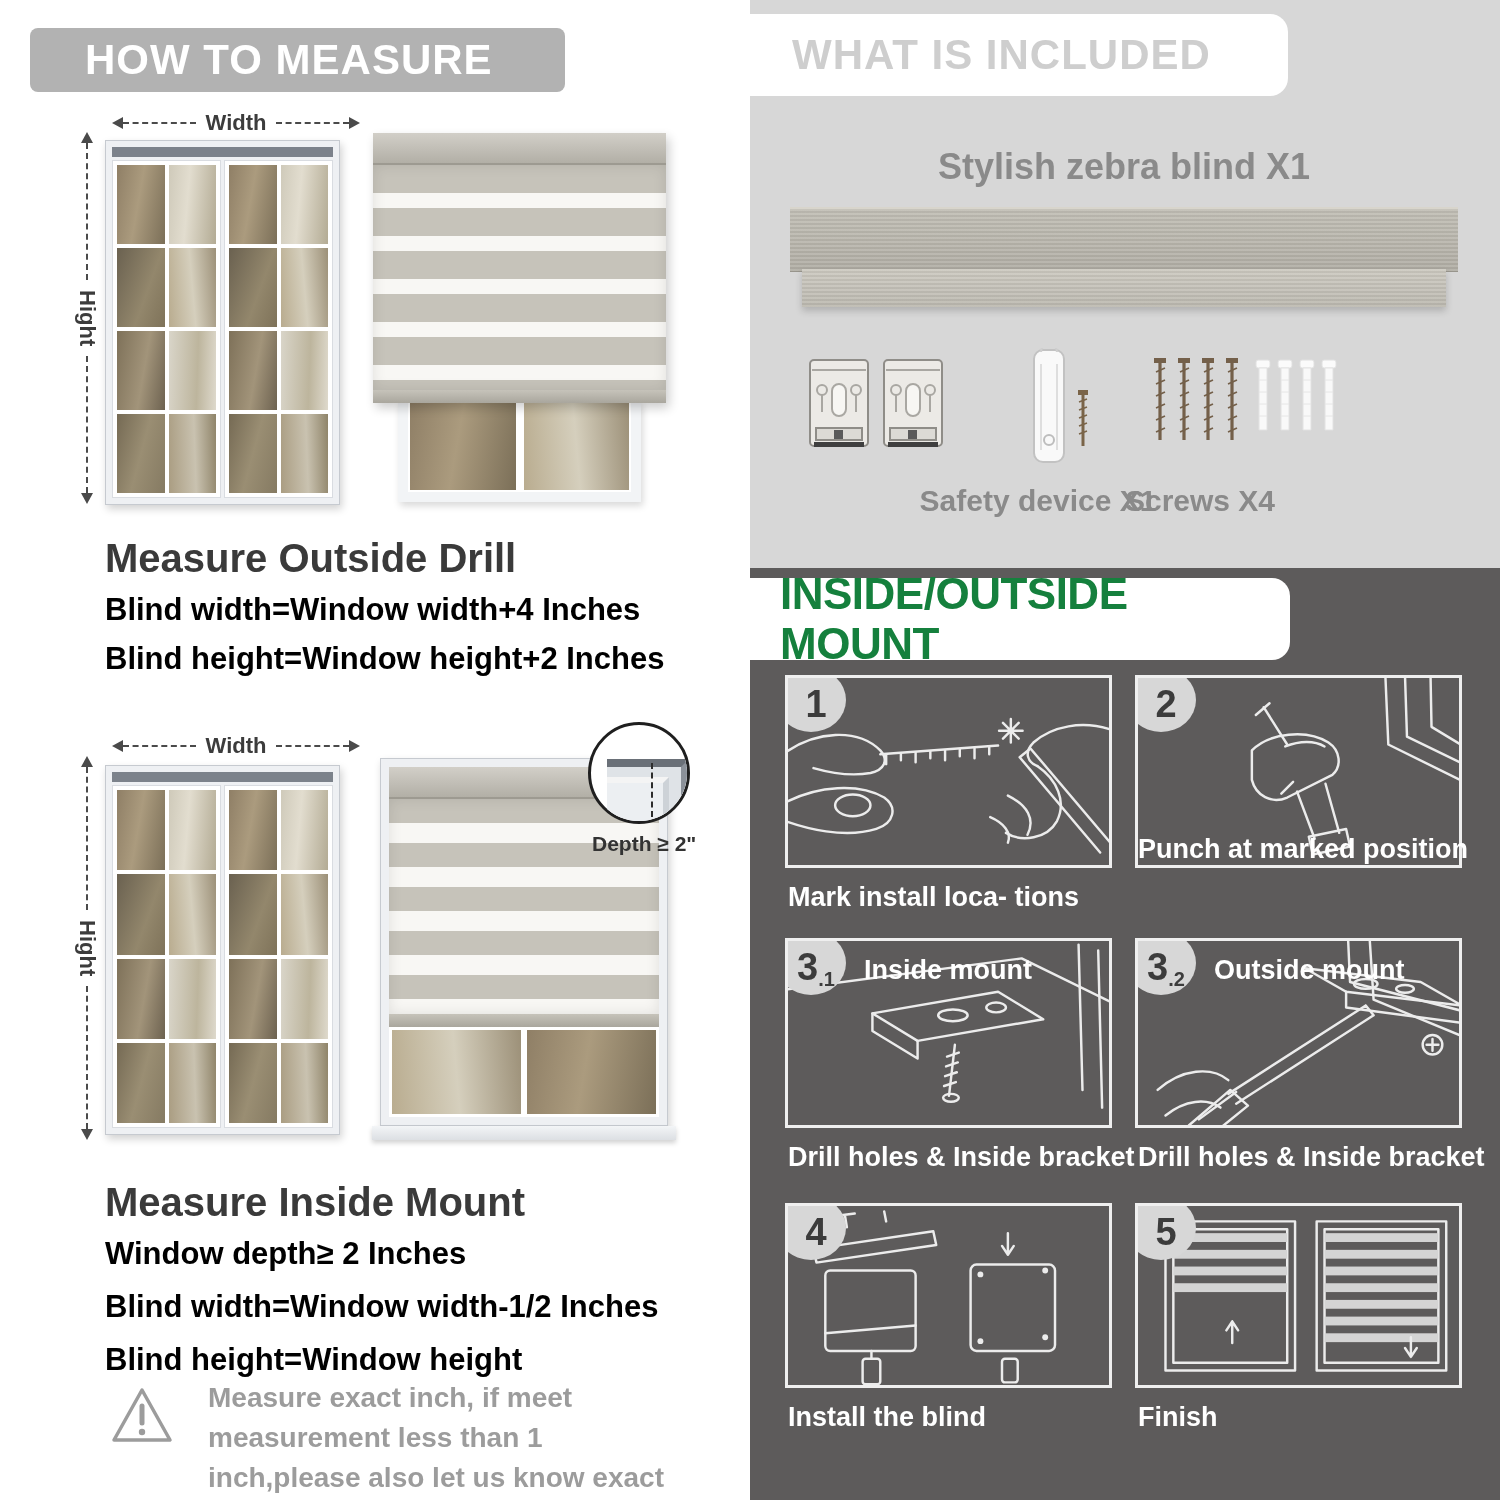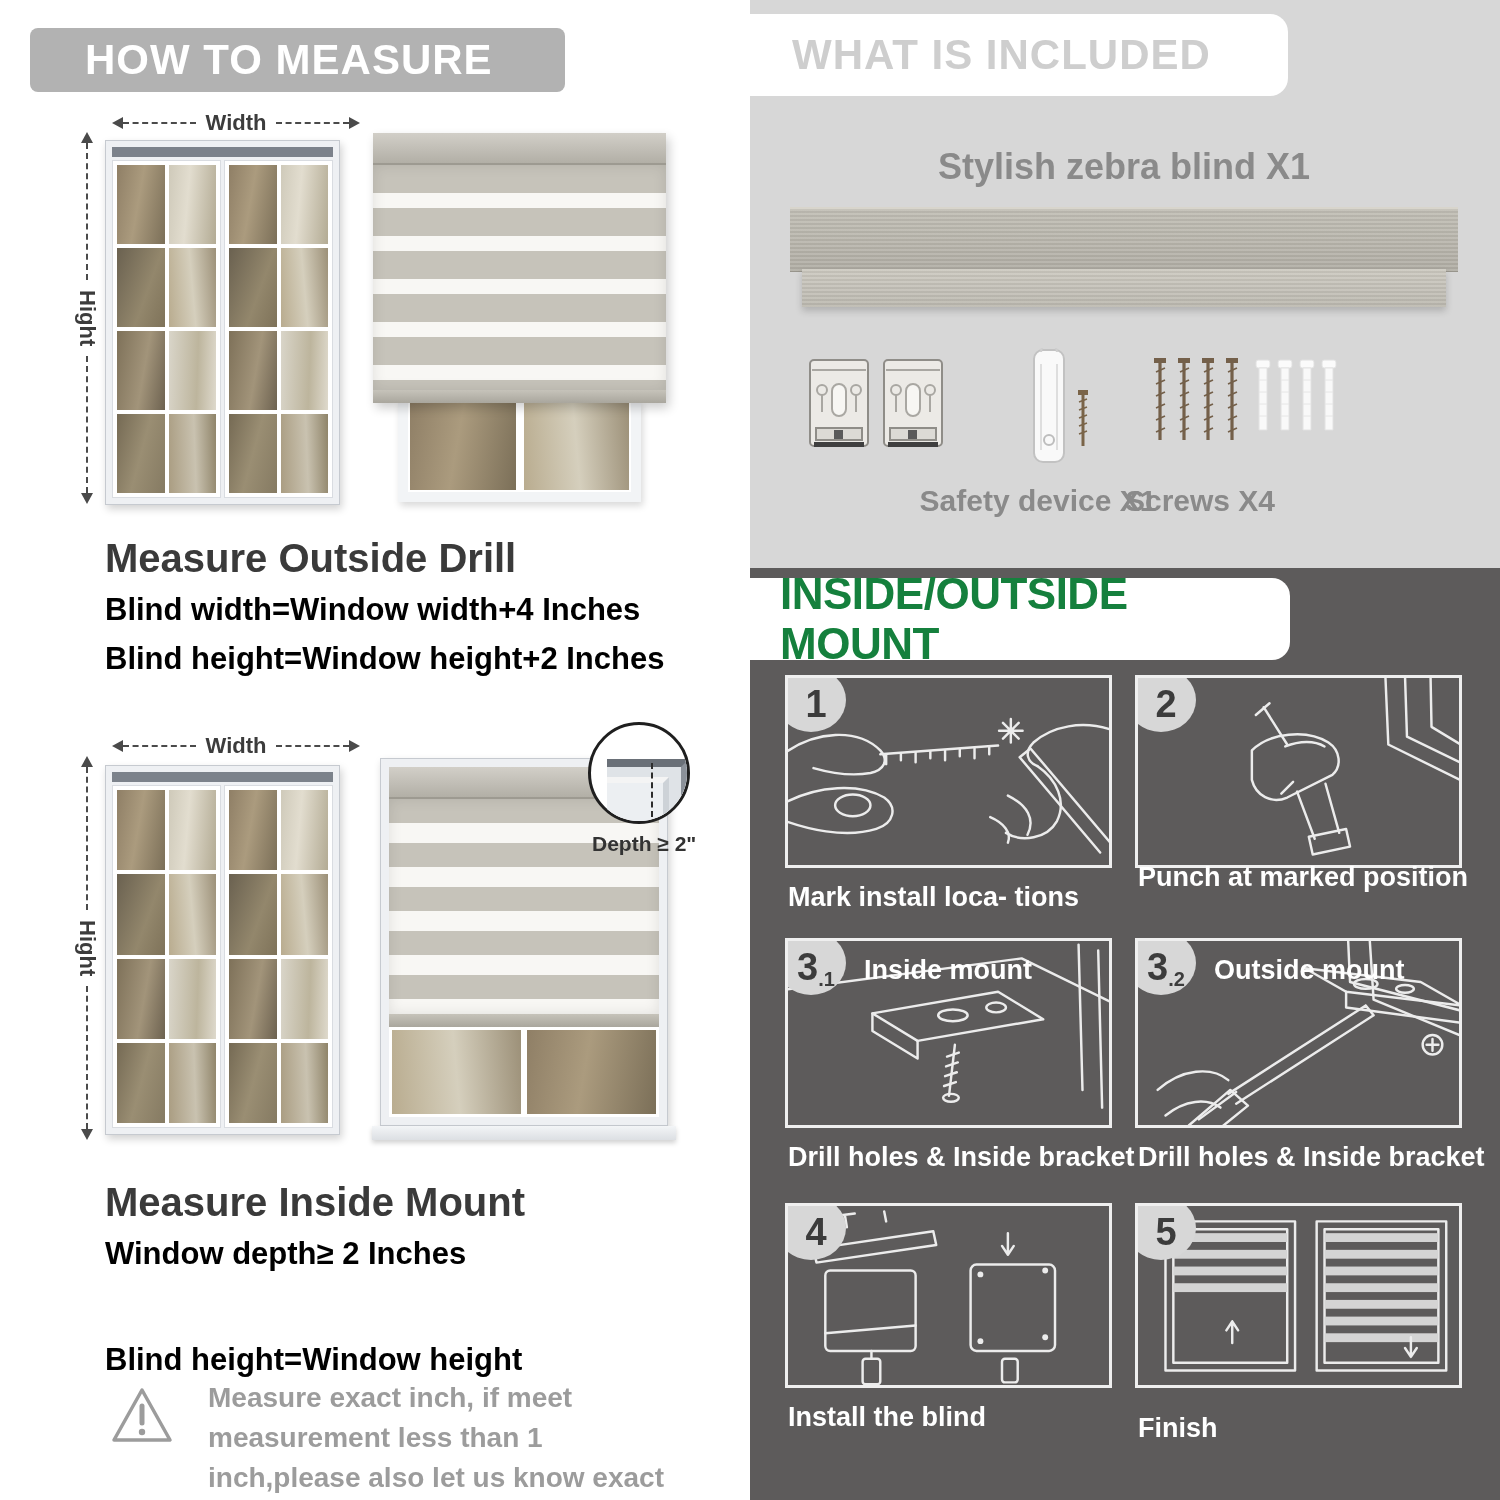--- a/index.html
+++ b/index.html
@@ -208,20 +208,21 @@
   <div class="abs sill" style="left:372px;top:1126px;width:304px;height:14px;"></div>
   <div class="abs mag" style="left:588px;top:722px;width:96px;height:96px;">
     <div class="m1"></div>
       <div class="m2"></div>
       <div class="mdash"></div>
   </div>
   <div class="abs depth-lbl" style="left:592px;top:832px;">Depth ≥ 2"</div>
 
   <div class="abs sec-title" style="left:105px;top:1180px;">Measure Inside Mount</div>
   <div class="abs eq-line" style="left:105px;top:1236px;">Window depth≥ 2 Inches</div>
+  <div class="abs eq-line" style="left:105px;top:1289px;">Blind width=Window width-1/2 Inches</div>
   <div class="abs eq-line" style="left:105px;top:1342px;">Blind height=Window height</div>
 
   <svg class="abs" style="left:110px;top:1385px;" width="64" height="62" viewBox="0 0 64 62">
     <path d="M32,5 L60,55 H4 Z" fill="none" stroke="#9c9c9c" stroke-width="3.5" stroke-linejoin="round"></path>
     <line x1="32" y1="21" x2="32" y2="38" stroke="#9c9c9c" stroke-width="5" stroke-linecap="round"></line>
     <circle cx="32" cy="47" r="3.2" fill="#9c9c9c"></circle>
   </svg>
   <div class="abs warn-text" style="left:208px;top:1378px;width:460px;">Measure exact inch, if meet measurement less than 1 inch,please also let us know exact measurement, please do not leave it</div>
 
   <div class="abs right-light"></div>
@@ -366,21 +367,21 @@
       <path d="M150,68 C165,62 180,62 190,68"></path>
       <path d="M162,114 L180,162 M205,156 L191,106"></path>
       <path d="M174,160 L212,152 L216,170 L178,178 Z"></path>
       <path d="M158,104 L146,116"></path>
     </svg>
     <div class="badge">
       <span class="num">2</span>
         <span class="sub"></span>
     </div>
   </div>
-  <div class="caption" style="left:1138px;top:862px;">Punch at  marked position</div>
+  <div class="caption" style="left:1138px;top:834px;">Punch at  marked position</div>
 
   <div class="panel" style="left:785px;top:938px;width:327px;height:190px;">
     <svg class="art" viewBox="0 0 327 184">
       <path d="M-4,48 L238,16 L332,62"></path>
       <path d="M296,2 L300,150"></path>
         <path d="M316,8 L320,168"></path>
       <path d="M86,72 L214,50 L260,78 L132,100 Z"></path>
       <path d="M86,72 L86,90 L132,118 L132,100"></path>
       <ellipse cx="168" cy="74" rx="15" ry="6"></ellipse>
         <ellipse cx="212" cy="66" rx="10" ry="5"></ellipse>
@@ -461,15 +462,15 @@
       <rect class="stripe" x="190" y="94" width="116" height="9"></rect>
         <rect class="stripe" x="190" y="111" width="116" height="9"></rect>
       <rect class="stripe" x="190" y="128" width="116" height="9"></rect>
       <path d="M278,132 v20 M278,152 l-6,-9 M278,152 l6,-9"></path>
     </svg>
     <div class="badge">
       <span class="num">5</span>
         <span class="sub"></span>
     </div>
   </div>
-  <div class="caption" style="left:1138px;top:1402px;margin-top:11px;">Finish</div>
+  <div class="caption" style="left:1138px;top:1402px;">Finish</div>
 
 </div>
 
 </body></html>

